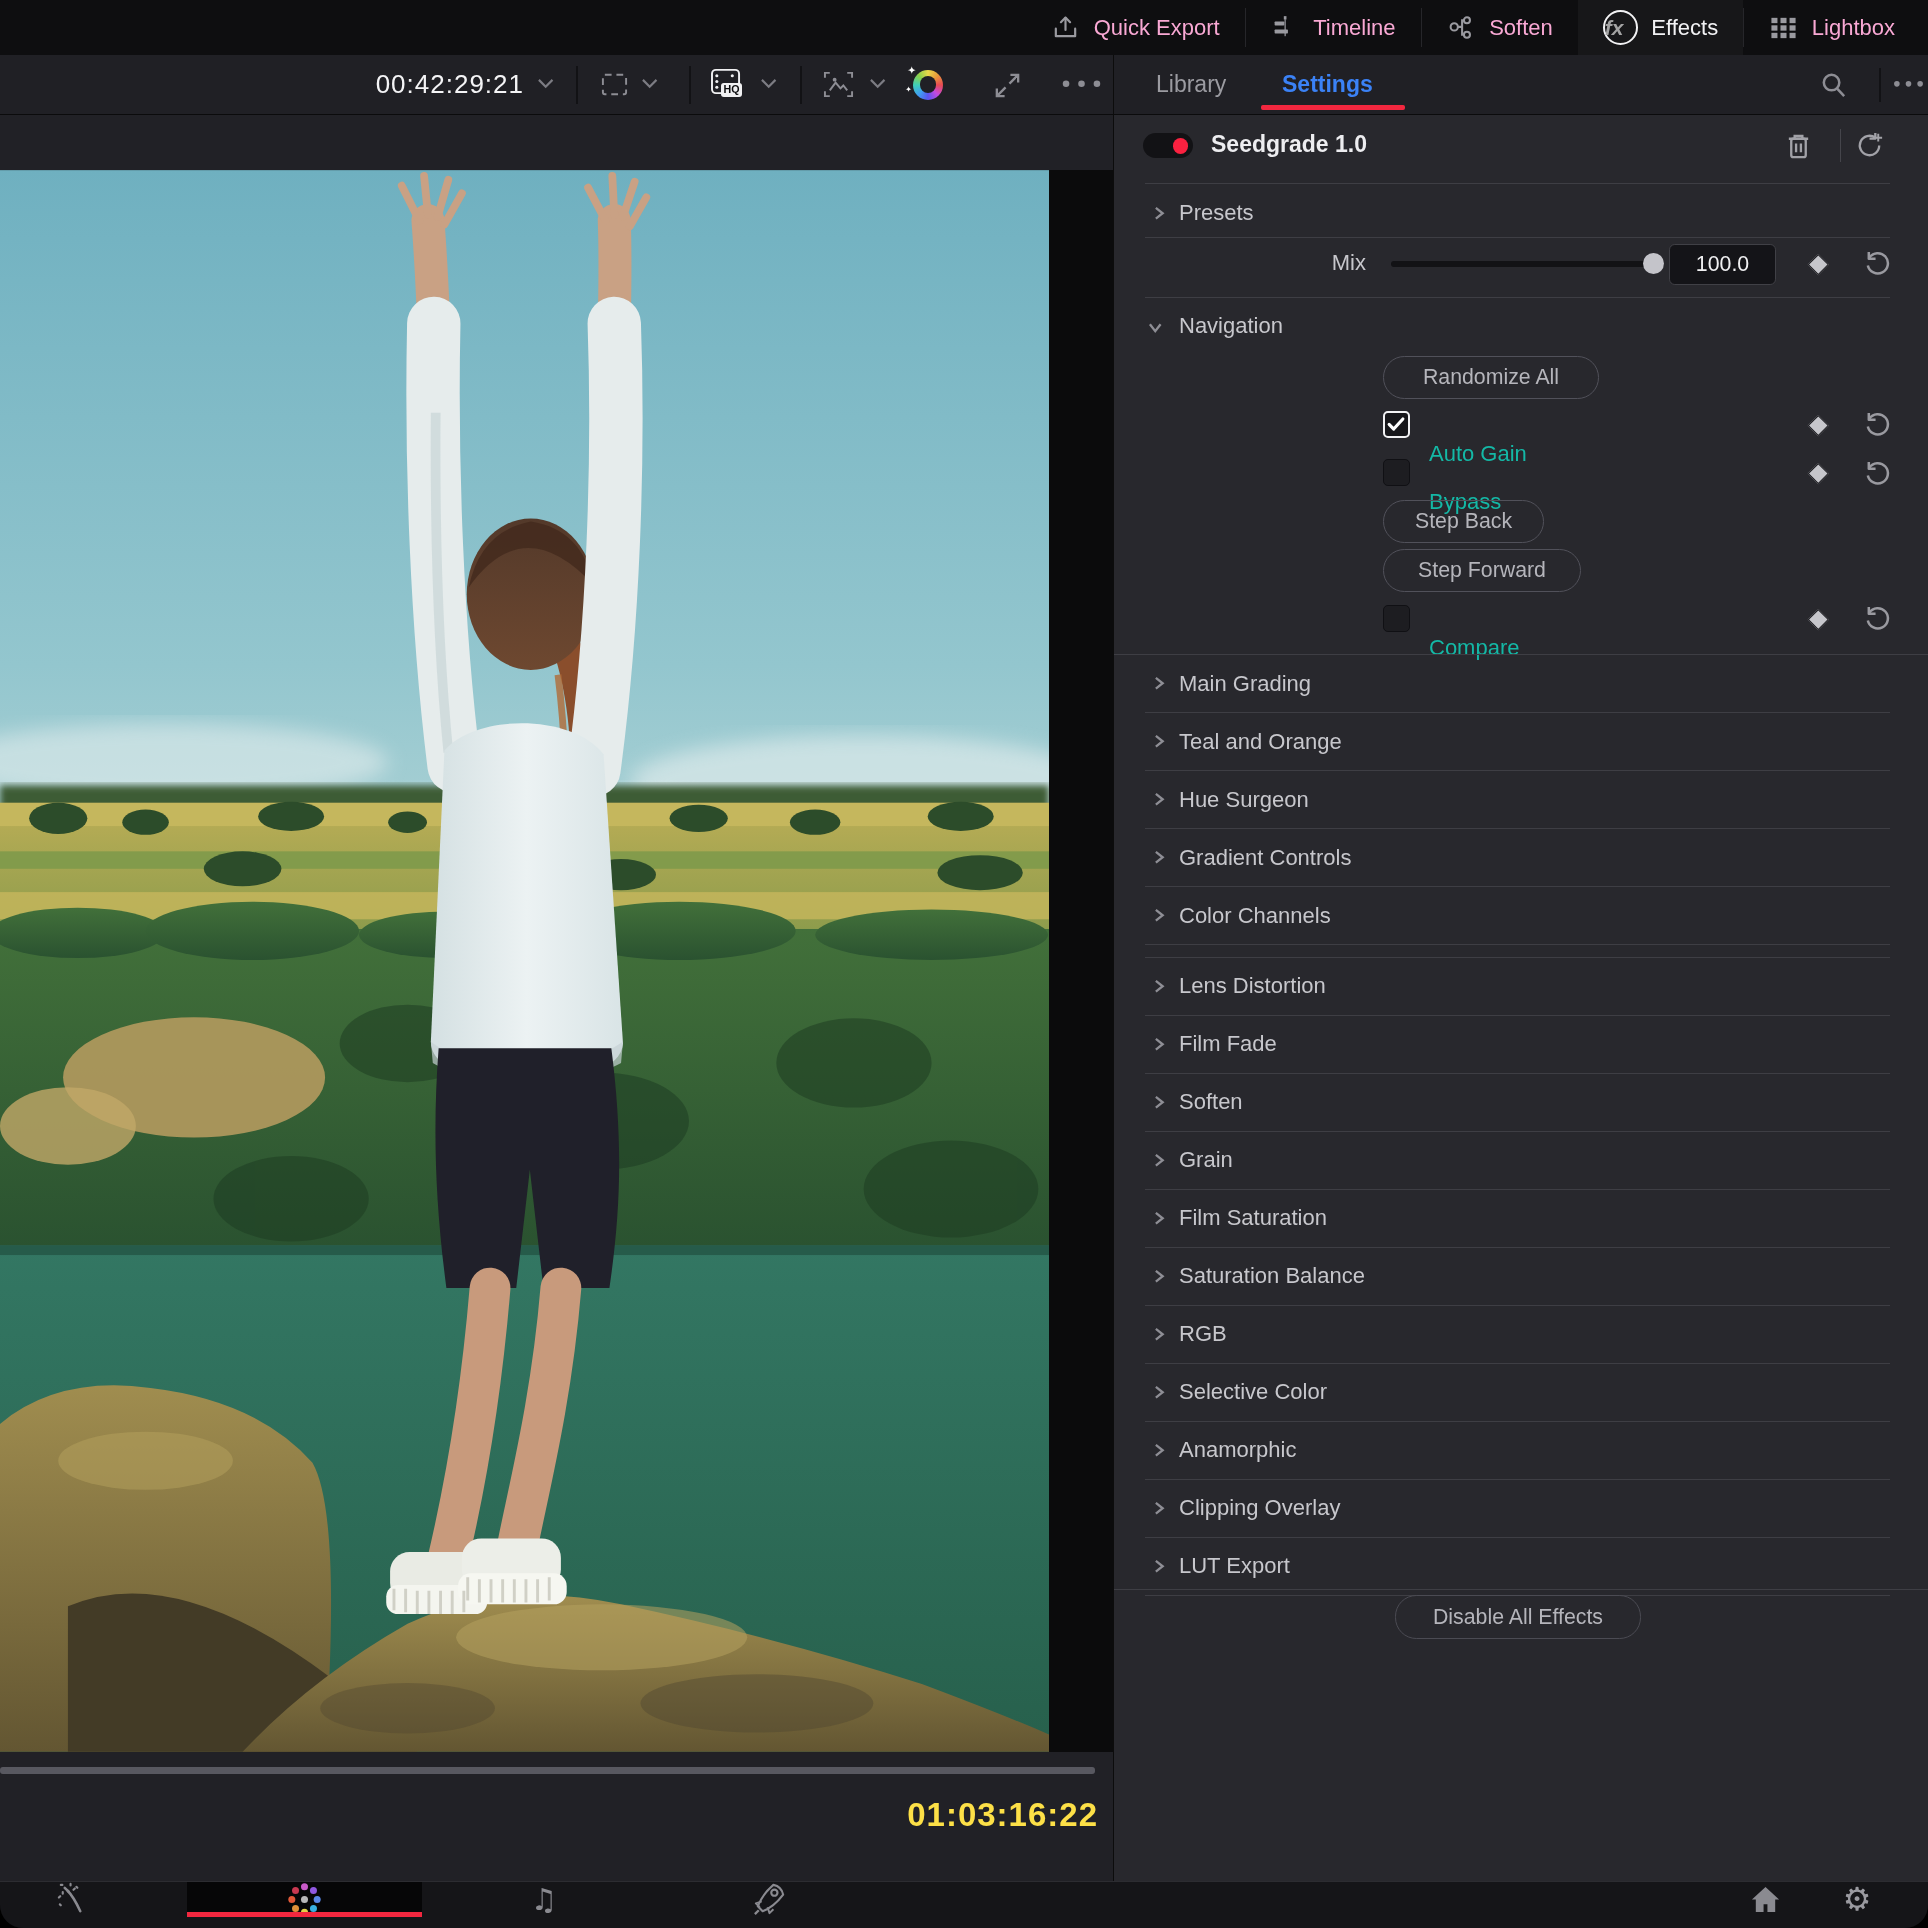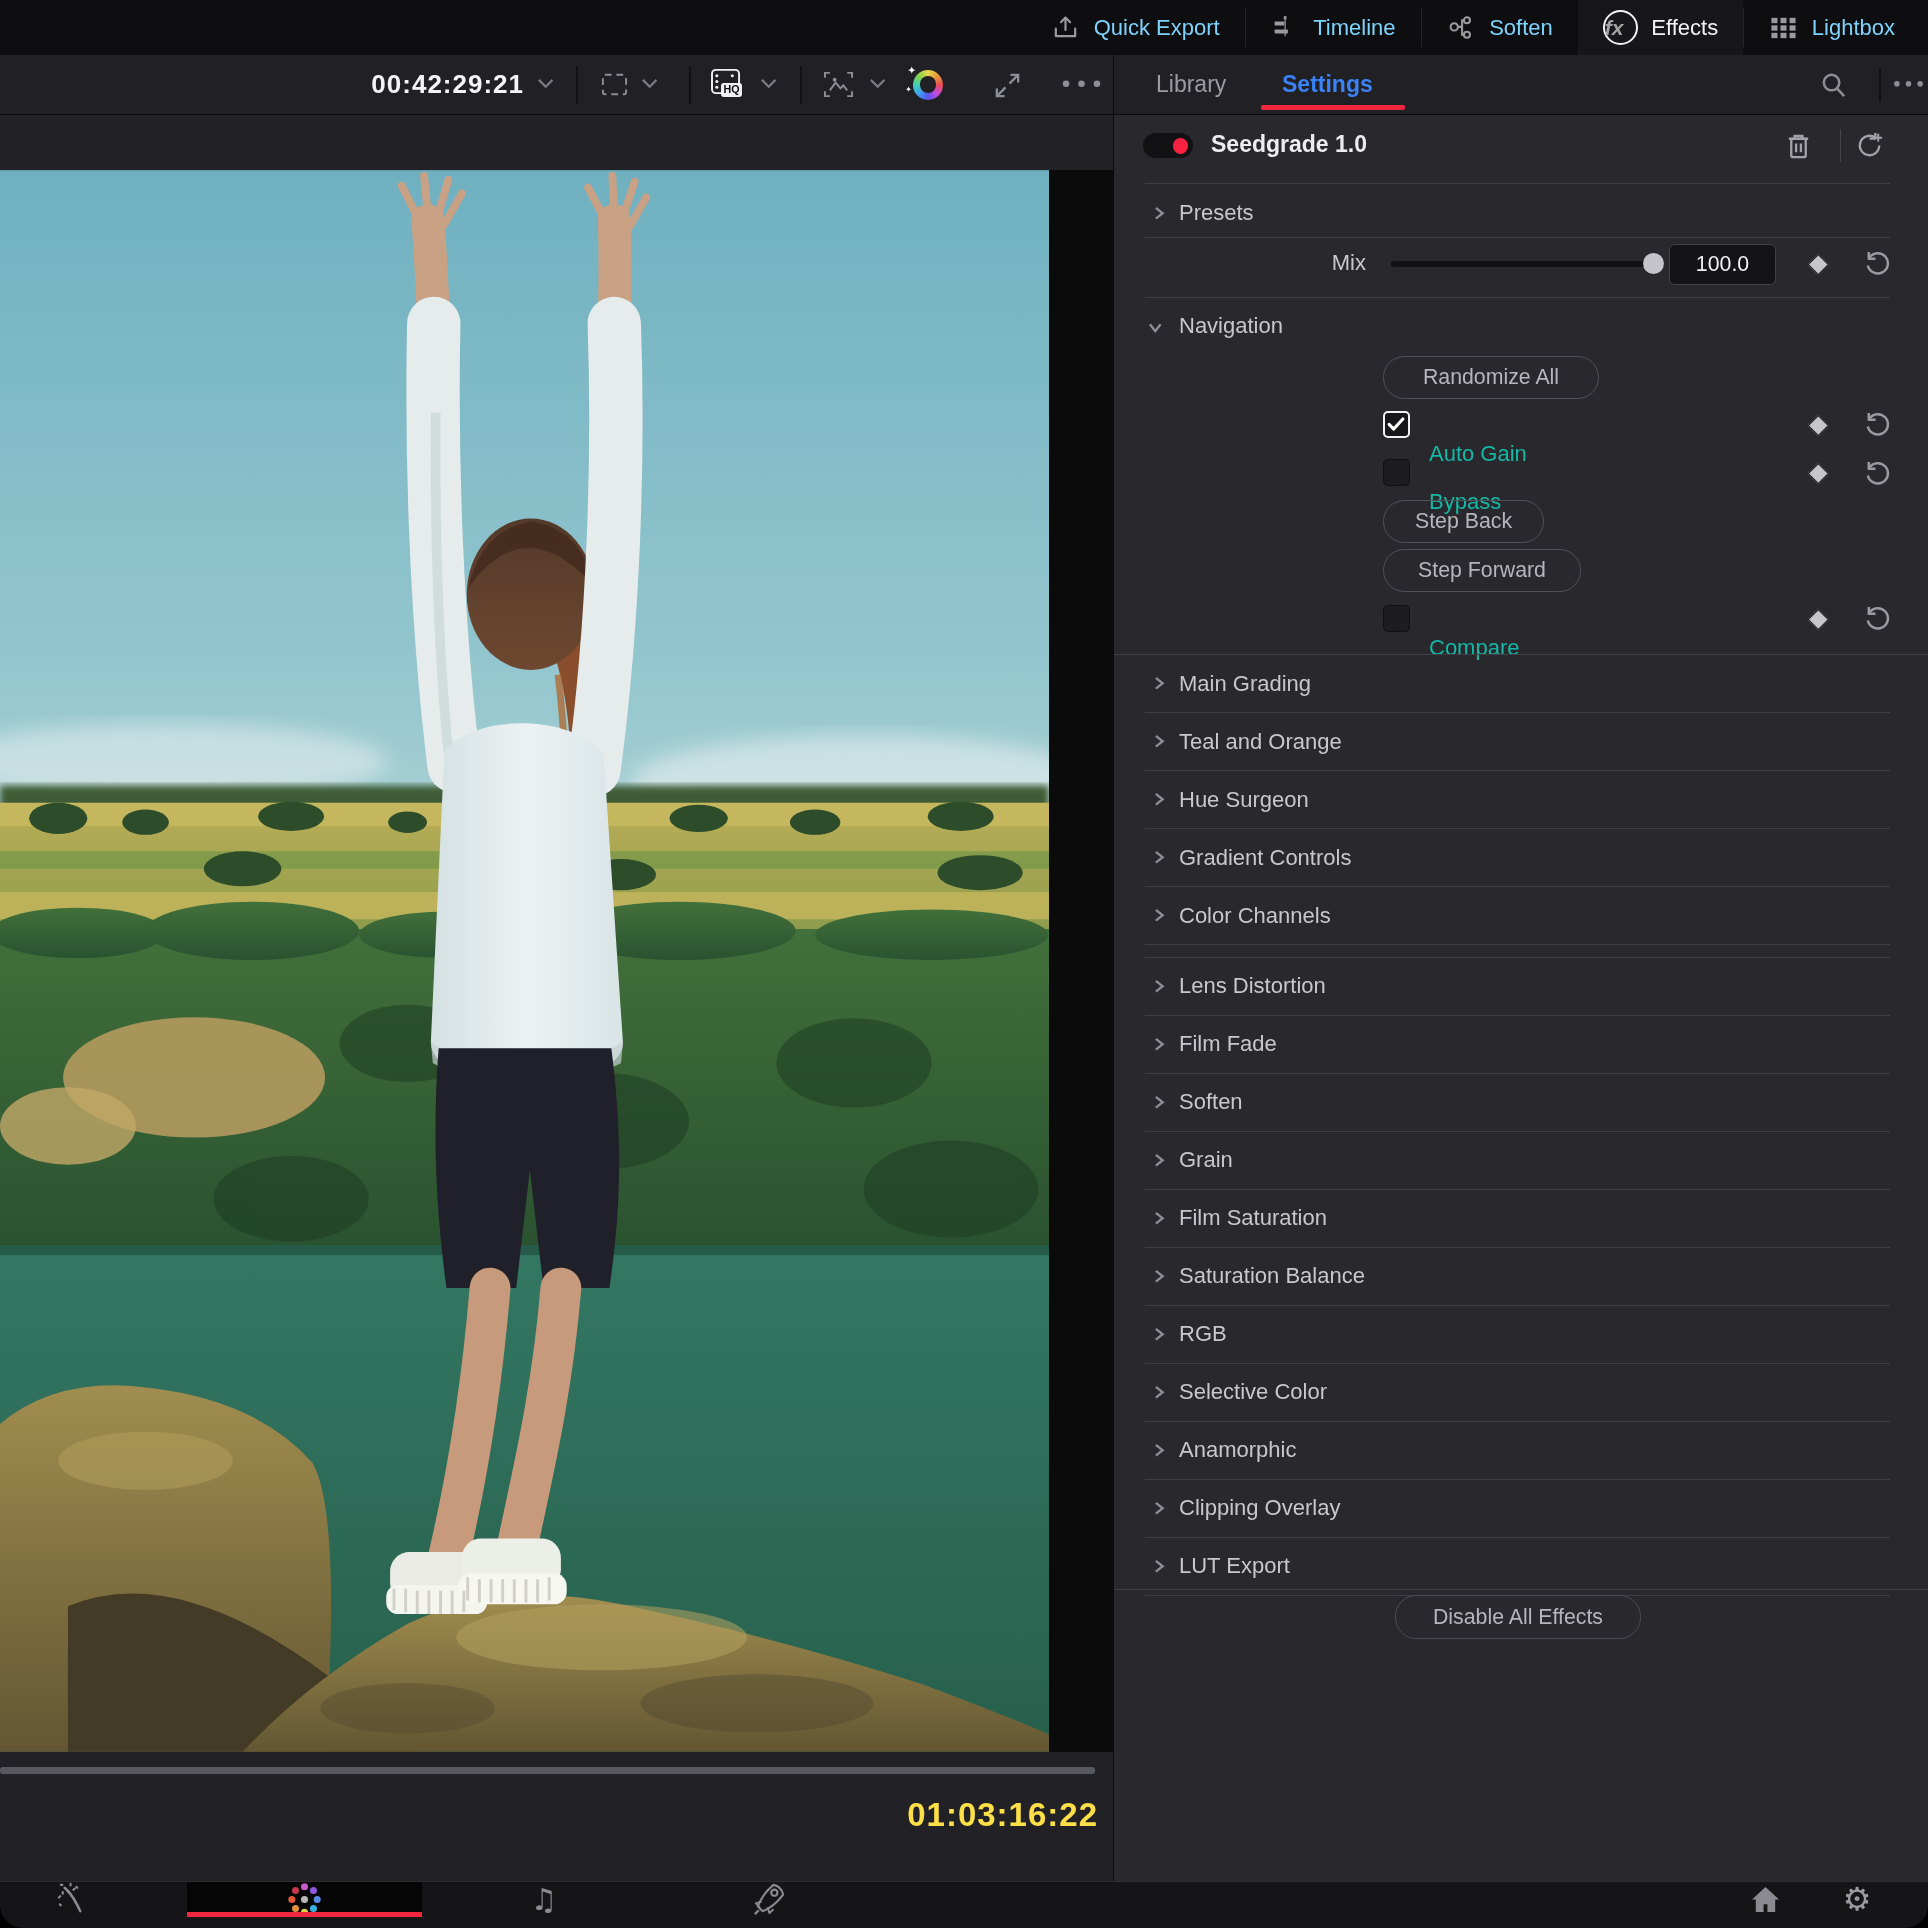--- a/index.html
+++ b/index.html
@@ -6,33 +6,33 @@
   body{width:1928px;height:1928px;font-family:"Liberation Sans","DejaVu Sans",sans-serif;
        -webkit-font-smoothing:antialiased;}
   .app{position:relative;width:1928px;height:1928px;background:#0b0b0c;overflow:hidden;
        border-radius:0 0 23px 23px;}
   .abs{position:absolute;}
 
   
   .top-bar{left:0;top:0;width:1928px;height:55px;background:#0e0e10;display:flex;
            justify-content:flex-end;align-items:center;}
   .top-item{display:flex;align-items:center;gap:13.6px;padding:0 25px;height:55px;
-            color:#7dd3fc;font-size:22px;}
+            color:#f9a8d4;font-size:22px;}
   .top-item.active{color:#f2f2f4;background:rgba(255,255,255,0.04);}
   .top-div{width:1px;height:39px;background:#26262a;}
   .ticon{width:29px;height:29px;color:#9a9aa0;}
   .fx-circle{width:31px;height:31px;border:2.4px solid #f2f2f4;border-radius:50%;
              display:flex;align-items:center;color:#a3a3a3;
              font-size:21px;font-style:italic;font-weight:bold;}
 
   
   .viewer-toolbar{left:0;top:55px;width:1113px;height:59px;background:#202025;}
   .vt-div{position:absolute;top:10.7px;width:1.9px;height:38px;background:#121215;}
   .tc-main{position:absolute;left:359px;top:0;width:165px;height:59px;line-height:59px;
-           text-align:right;color:#f4f4f6;font-size:26px;font-weight:bold;letter-spacing:1px;}
+           text-align:right;color:#f4f4f6;font-size:26px;font-weight:normal;letter-spacing:1px;}
   .chev{position:absolute;top:21.3px;width:19.4px;height:15.5px;color:#7c7c83;}
   .vt-icon{position:absolute;color:#8d8d94;}
   .hq-wrap{position:absolute;left:709px;top:11.6px;width:41px;height:35px;color:#f0f0f2;}
   .hq-badge{position:absolute;left:11.6px;top:16.5px;background:#f0f0f2;color:#0c0c0e;
             font-size:10.7px;font-weight:bold;padding:1px 2.9px;border-radius:2.9px;line-height:11.6px;}
   .colorboost{position:absolute;left:913px;top:14.6px;width:30px;height:30px;border-radius:50%;
       background:conic-gradient(#e8d84a,#e89a3a,#e84b52,#c44ae0,#5a55ee,#3f9ef0,#3fd0b8,#8ad04a,#e8d84a);}
   .colorboost::after{content:"";position:absolute;left:6.8px;top:6.8px;width:16.5px;height:16.5px;
       border-radius:50%;background:#202025;}
   .sparkle{position:absolute;color:#fff;font-size:10.7px;line-height:9.7px;}

